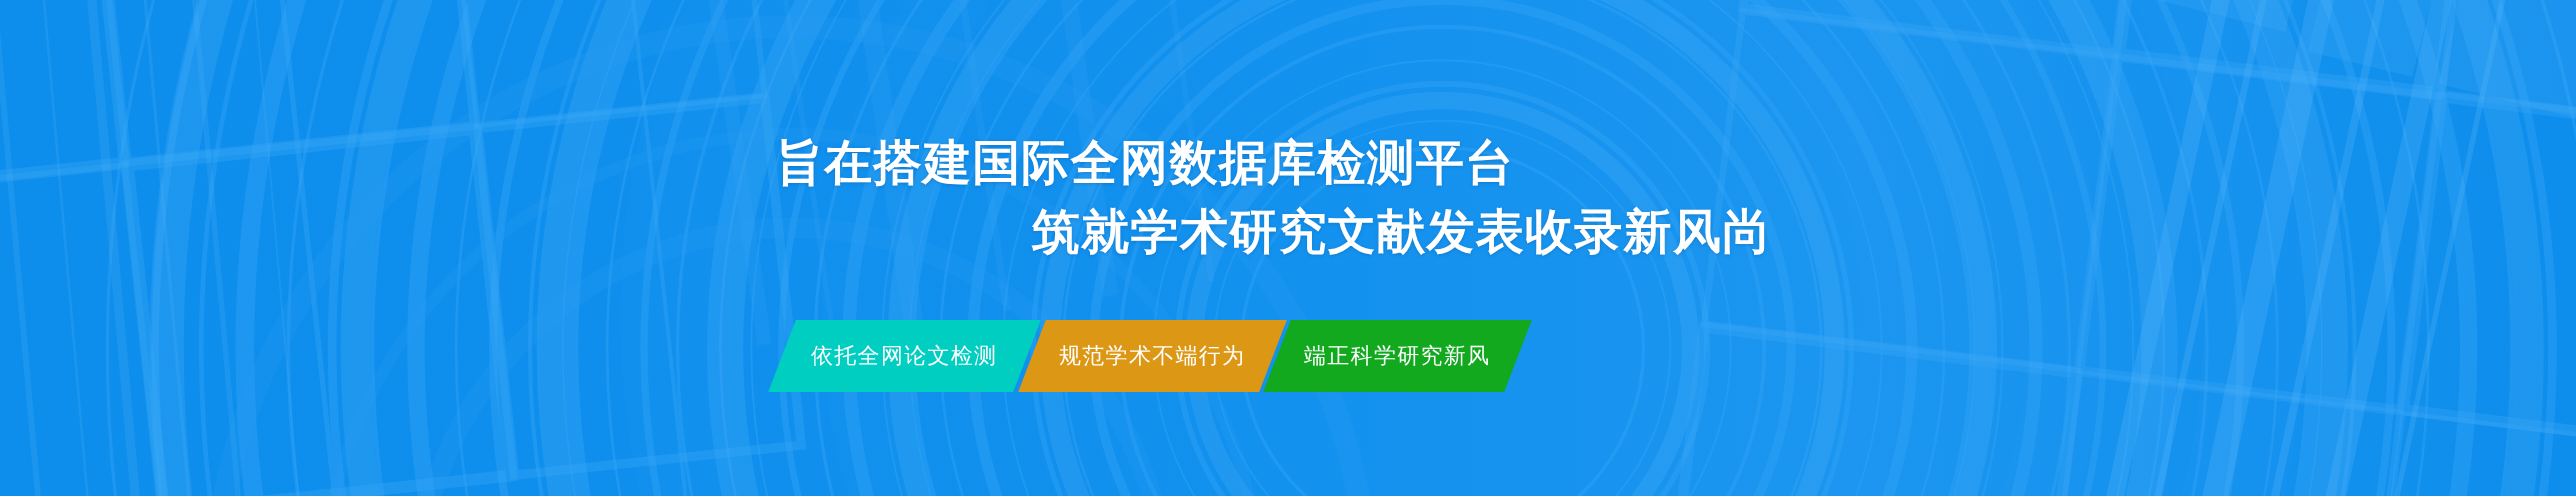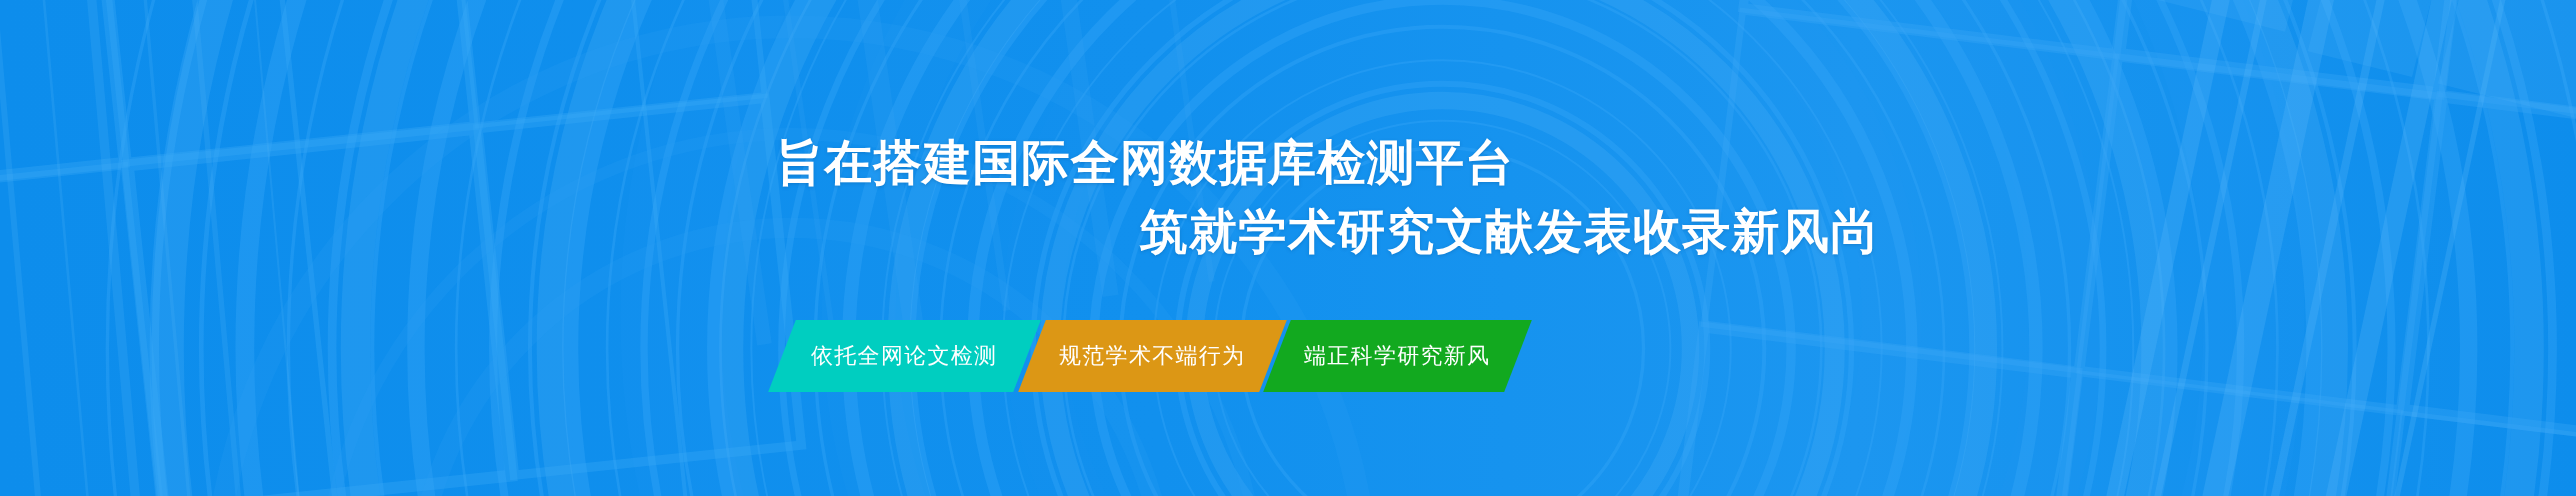--- a/index.html
+++ b/index.html
@@ -37,21 +37,21 @@
     position: absolute;
     color: #ffffff;
     font-weight: 700;
     font-size: 48px;
     line-height: 1;
     letter-spacing: 1.3px;
     white-space: nowrap;
     text-shadow: 0 1.3px 3.4px rgba(6,70,125,0.28);
   }
   #hl-line-1 { left: 775px; top: 16px; }
-  #hl-line-2 { left: 1140px; top: 85px; }
+  #hl-line-2 { left: 1032px; top: 85px; }
 
   
   #tag-strip {
     position: absolute;
     left: 782px;
     top: 320px;
     height: 72px;
     display: flex;
     z-index: 6;
   }

